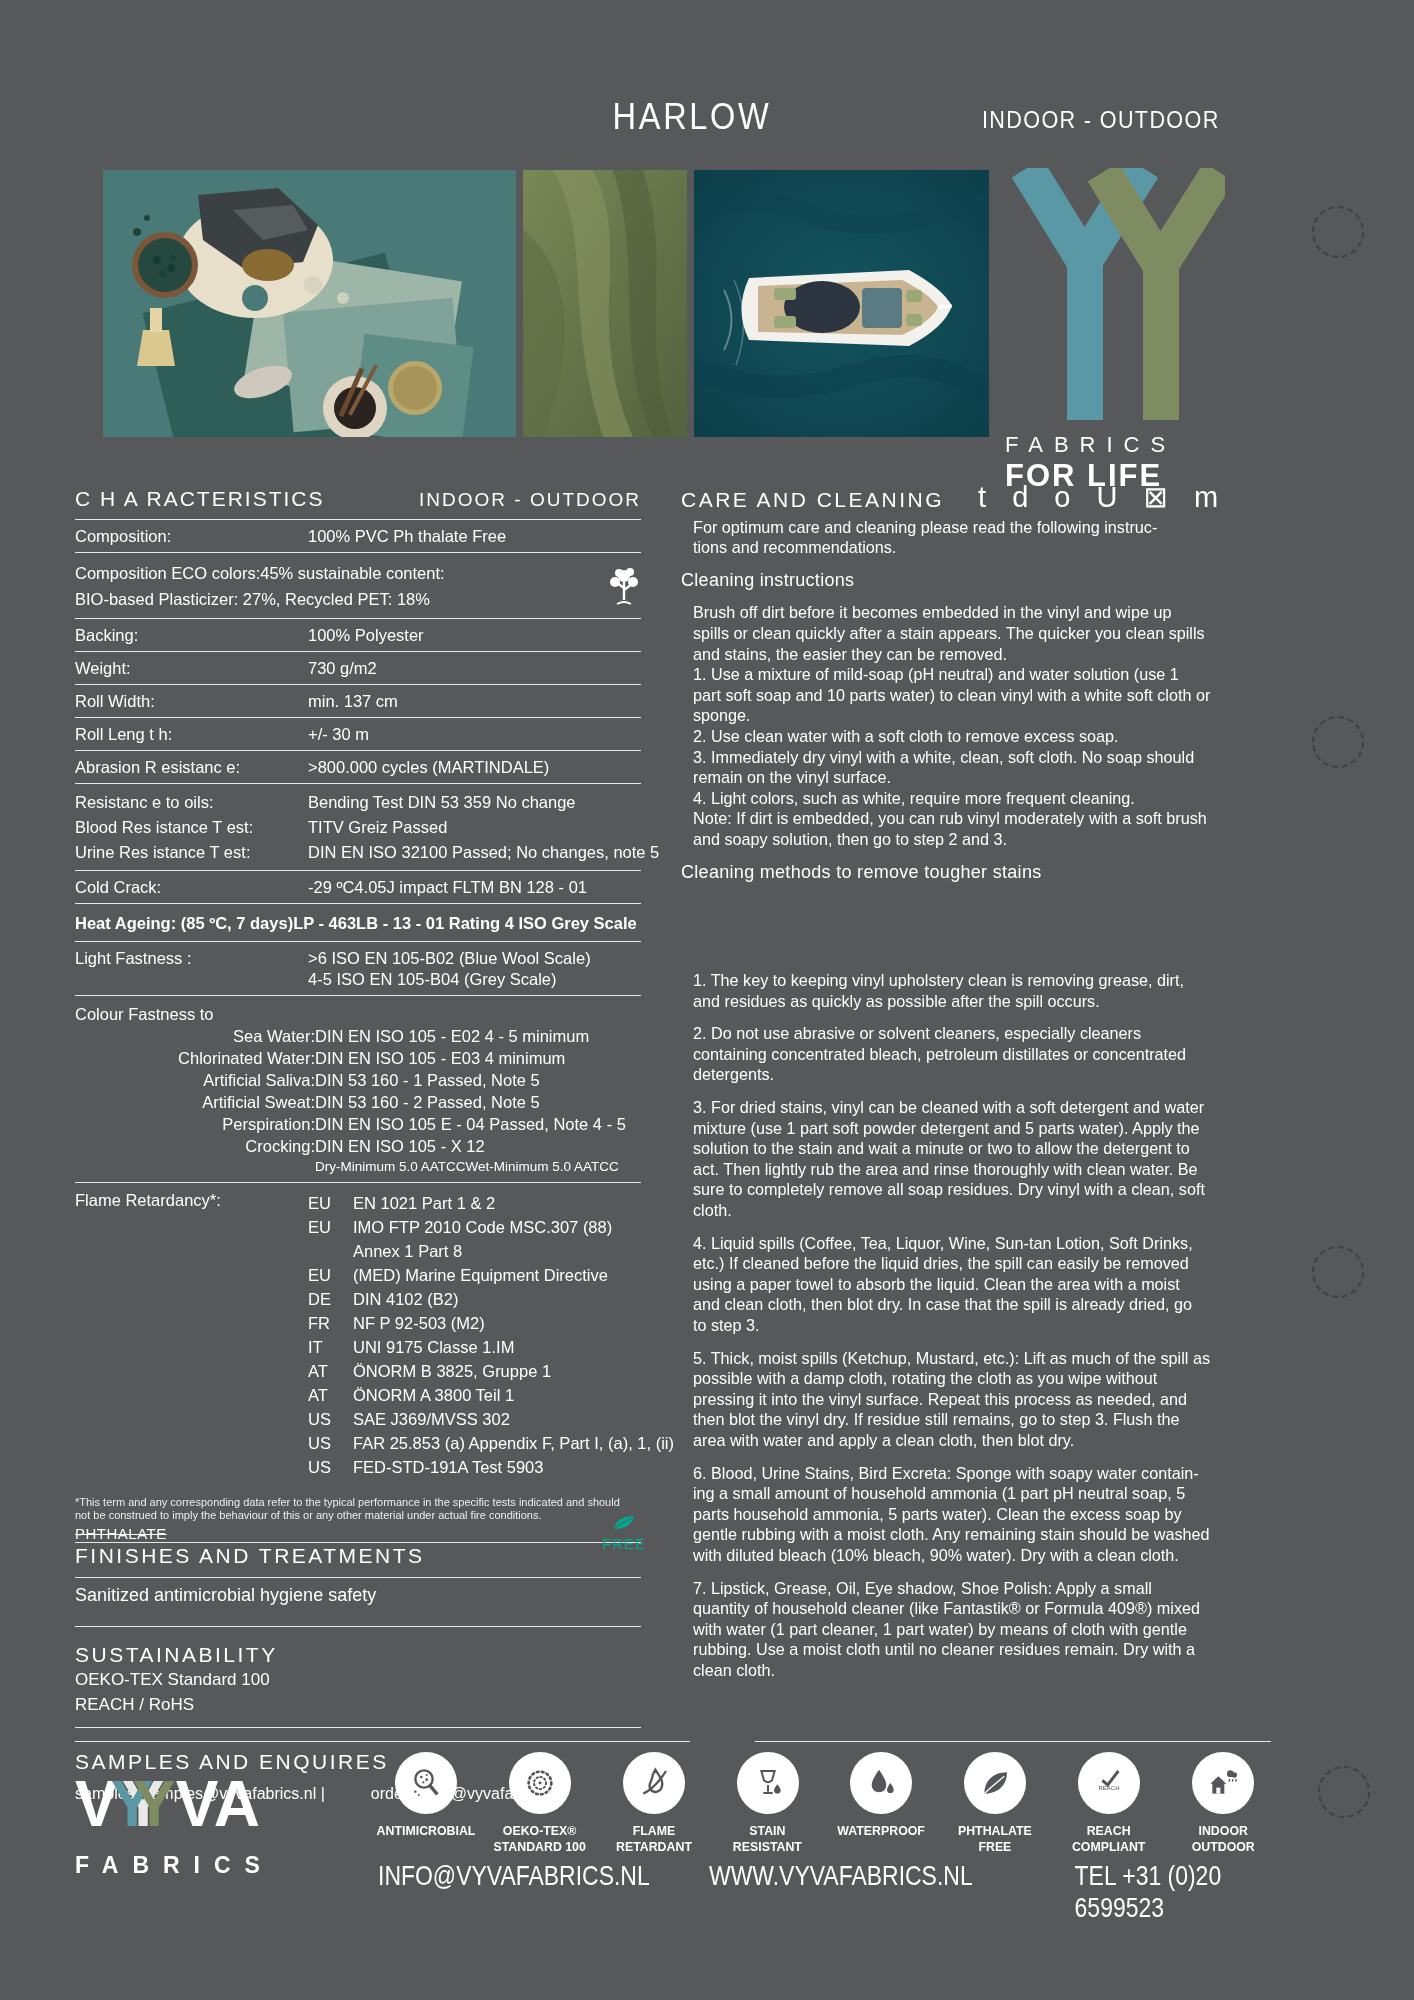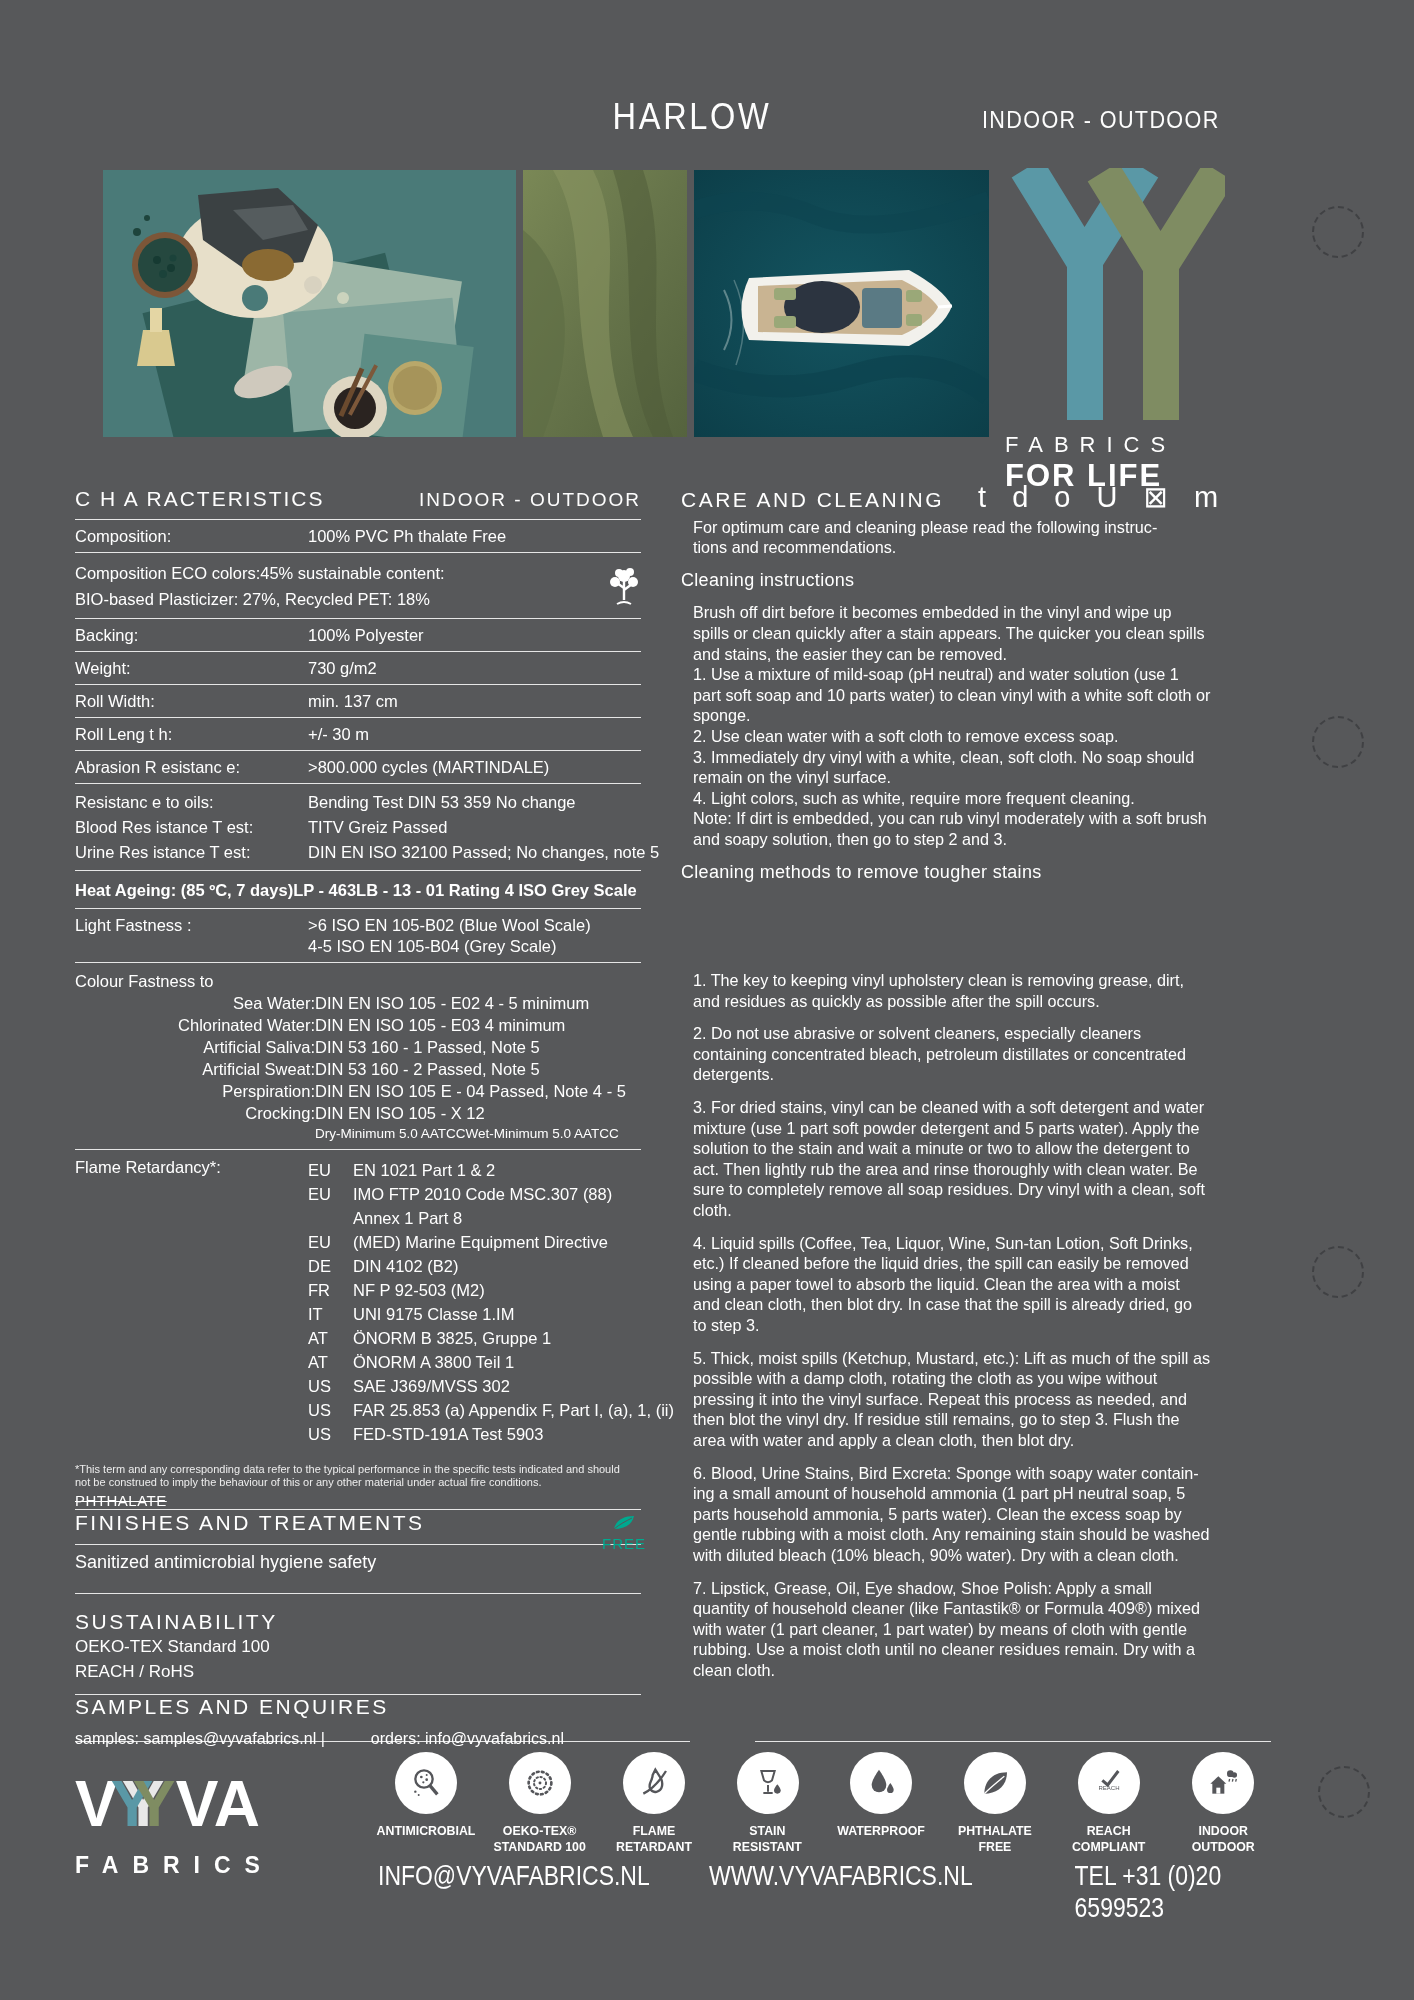--- a/index.html
+++ b/index.html
@@ -51,21 +51,21 @@
   .strike{font-size:15px;text-decoration:line-through;margin-top:3px;letter-spacing:.5px;
           border-bottom:1px solid rgba(255,255,255,.85);display:block;padding-bottom:0px;width:566px;}
   .fin-head{font-size:21px;letter-spacing:2.5px;margin-top:1px;padding-bottom:9px;
             border-bottom:1px solid rgba(255,255,255,.85);font-weight:400;}
   .fin-item{font-size:18px;padding:7px 0 20px;border-bottom:1px solid rgba(255,255,255,.85);}
   .free-badge{position:absolute;left:598px;top:1515px;width:52px;text-align:center;color:#00a98f;}
   .free-badge .txt{font-size:15px;letter-spacing:1px;margin-top:1px;}
   .sus-head{margin-top:16px;font-size:21px;letter-spacing:2.5px;font-weight:400;}
   .sus-item{font-size:17px;line-height:25px;}
   .sus-block{padding-bottom:10px;border-bottom:1px solid rgba(255,255,255,.85);}
-  .samp-head{margin-top:0;font-size:21px;letter-spacing:2.5px;font-weight:400;}
+  .samp-head{margin-top:22px;font-size:21px;letter-spacing:2.5px;font-weight:400;}
   .samp-line{font-size:16px;margin-top:11px;display:flex;gap:46px;}
 
   
   .rcol{position:absolute;left:681px;top:487px;width:612px;font-size:16.2px;line-height:20.6px;}
   .care-head{display:flex;align-items:baseline;font-size:21px;letter-spacing:2.5px;font-weight:400;}
   .care-symbols{margin-left:34px;font-size:29px;letter-spacing:9px;font-weight:300;}
   .rcol p{margin:12px;white-space:pre-line;}
   .care-sub{font-size:18px;letter-spacing:.3px;margin:5px 0 2px;}
   .steps{margin-top:88px;}
   .step{margin:0;}
@@ -240,20 +240,24 @@
       <div class="pair">
         <span class="lab">Blood Res istance T est:</span>
         <span class="val">TITV Greiz Passed</span>
       </div>
       <div class="pair">
         <span class="lab">Urine Res istance T est:</span>
         <span class="val">DIN EN ISO 32100 Passed; No changes, note 5</span>
       </div>
     </div>
 
+    <div class="trow">
+      <span class="lab">Cold Crack:</span>
+      <span class="val">-29 ºC4.05J impact FLTM BN 128 - 01</span>
+    </div>
 
     <div class="full">Heat Ageing: (85 ºC, 7 days)LP - 463LB - 13 - 01 Rating 4 ISO Grey Scale</div>
 
     <div class="trow">
       <span class="lab">Light Fastness :</span>
       <span class="val" style="white-space:pre-line;">&gt;6 ISO EN 105-B02 (Blue Wool Scale)
 4-5 ISO EN 105-B04 (Grey Scale)</span>
     </div>
 
     <div class="group">

